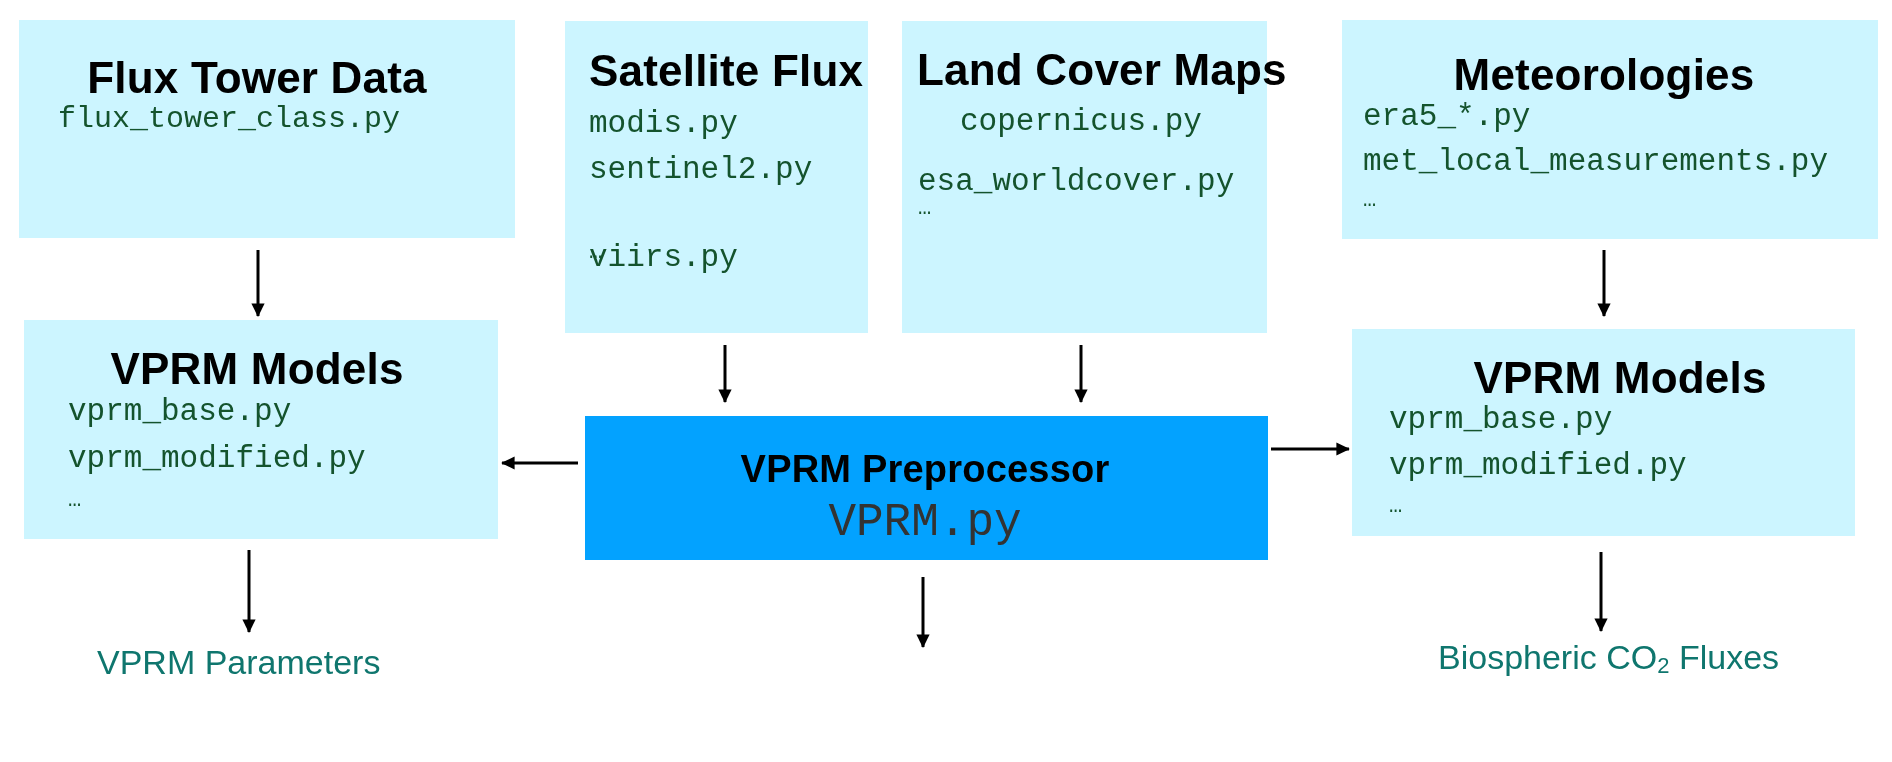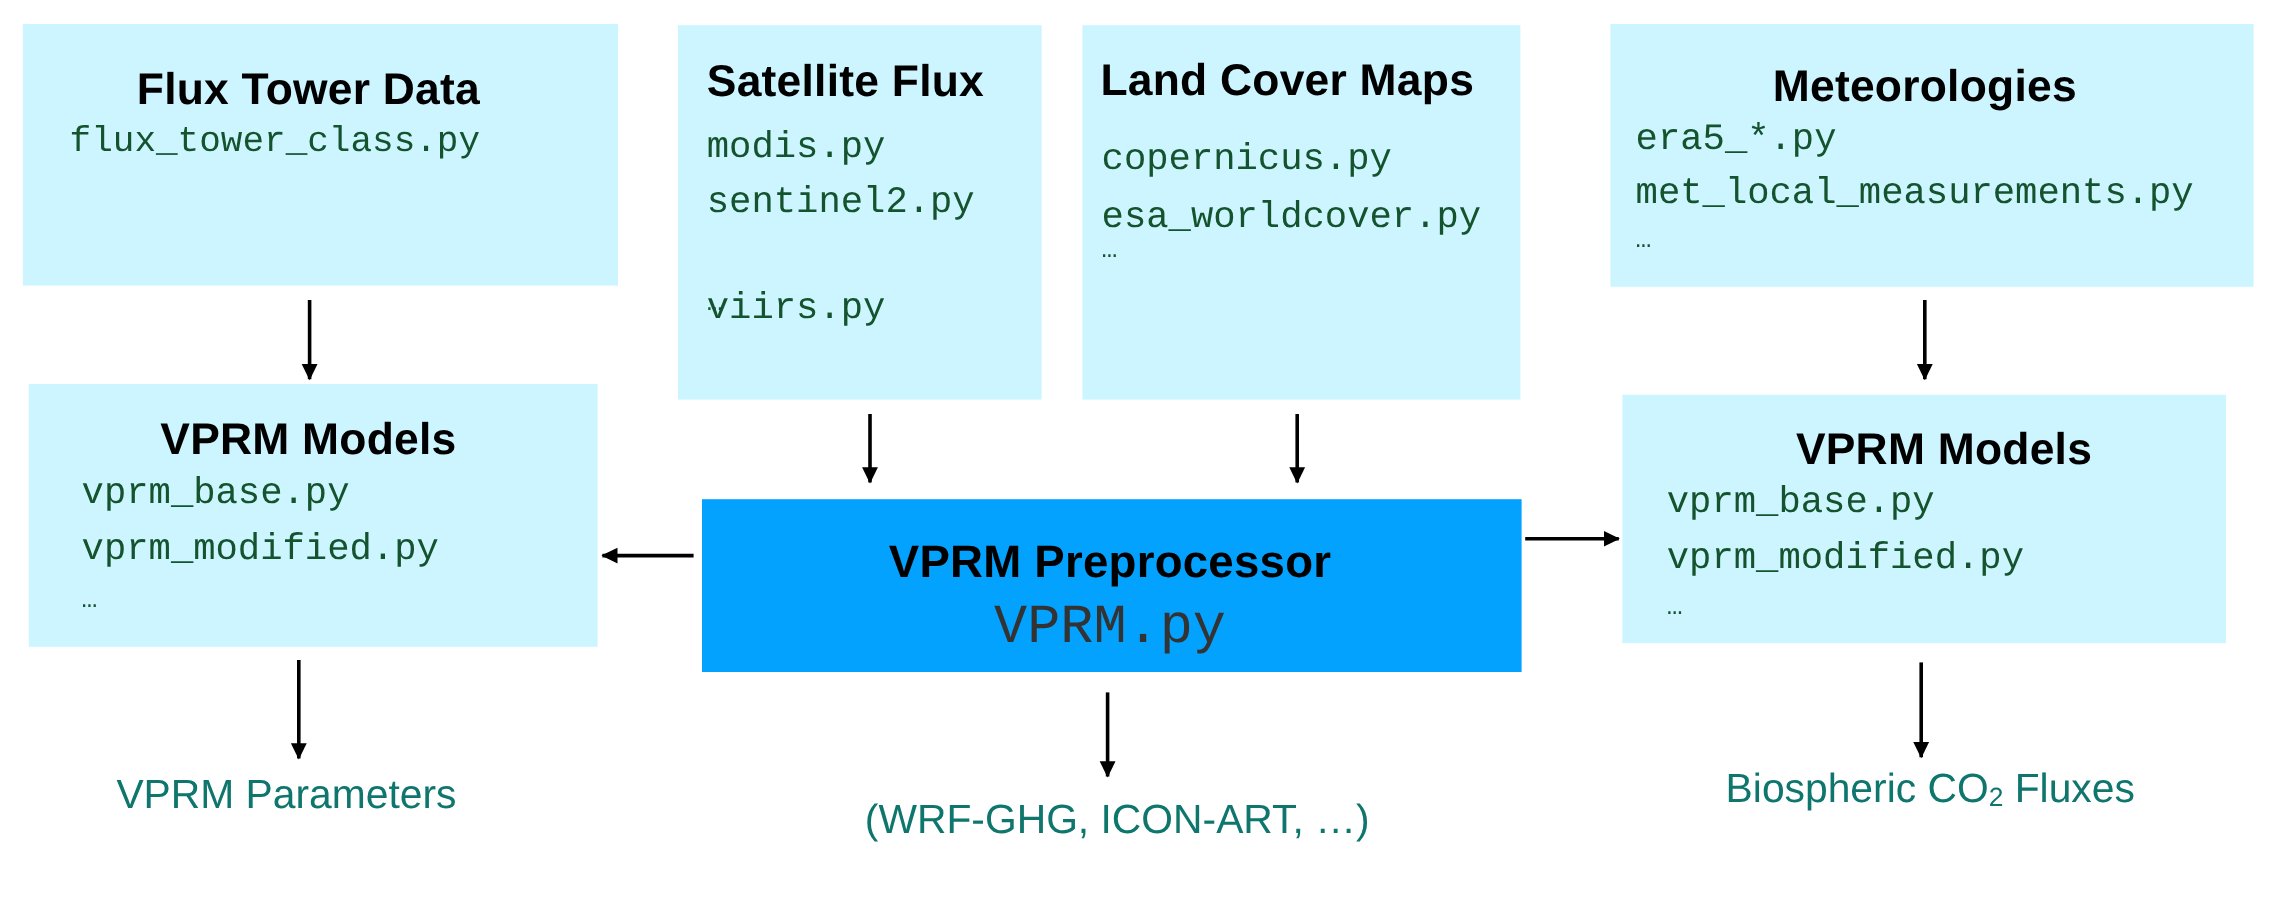--- a/index.html
+++ b/index.html
@@ -1,21 +1,21 @@
 <!DOCTYPE html>
 <html><head>
 <meta charset="utf-8">
 <style>
   html, body { margin: 0; padding: 0; background: #ffffff; }
   body { width: 1892px; height: 762px; position: relative; overflow: hidden; }
   .box { position: absolute; background: #ccf5ff; box-sizing: border-box; }
   .box.main { background: #03a2ff; }
   .title {
     position: absolute; font-family: "Liberation Sans", sans-serif; font-weight: bold;
-    font-size: 37px; line-height: 1; color: #000; white-space: nowrap; letter-spacing: 0.2px;
+    font-size: 44px; line-height: 1; color: #000; white-space: nowrap; letter-spacing: 0.2px;
   }
   .title.center { transform: translateX(-50%); }
   .mono {
     position: absolute; font-family: "Liberation Mono", monospace; font-size: 31px;
     line-height: 1; color: #14532d; white-space: nowrap;
   }
   .mono.center { transform: translateX(-50%); }
   .label {
     position: absolute; font-family: "Liberation Sans", sans-serif; font-size: 34px;
     line-height: 1; color: #0f766e; white-space: nowrap;
@@ -33,21 +33,21 @@
 
 <div class="box" style="left:565px; top:21px; width:303px; height:312px;"></div>
 <div class="title" style="left:589px; top:49px;">Satellite Flux</div>
 <div class="mono" style="left:589px; top:108px;">modis.py</div>
 <div class="mono" style="left:589px; top:154px;">sentinel2.py</div>
 <div class="mono" style="left:589px; top:198px;margin-top:44px;">viirs.py</div>
 <div class="mono" style="left:589px; top:242px; font-size:22px;">…</div>
 
 <div class="box" style="left:902px; top:21px; width:365px; height:312px;"></div>
 <div class="title" style="left:917px; top:48px;">Land Cover Maps</div>
-<div class="mono" style="left:918px; top:106px;margin-top:12px;">copernicus.py</div>
+<div class="mono" style="left:960px; top:106px;">copernicus.py</div>
 <div class="mono" style="left:918px; top:166px;">esa_worldcover.py</div>
 <div class="mono" style="left:918px; top:198px; font-size:22px;">…</div>
 
 <div class="box" style="left:1342px; top:20px; width:536px; height:219px;"></div>
 <div class="title center" style="left:1604px; top:53px;">Meteorologies</div>
 <div class="mono" style="left:1363px; top:101px;">era5_*.py</div>
 <div class="mono" style="left:1363px; top:146px;">met_local_measurements.py</div>
 <div class="mono" style="left:1363px; top:190px; font-size:22px;">…</div>
 
 <div class="box" style="left:24px; top:320px; width:474px; height:219px;"></div>
@@ -61,21 +61,20 @@
 <div class="mono center" style="left:925px; top:500px; font-size:46px; color:#333;">VPRM.py</div>
 
 <div class="box" style="left:1352px; top:329px; width:503px; height:207px;"></div>
 <div class="title center" style="left:1620px; top:356px;">VPRM Models</div>
 <div class="mono" style="left:1389px; top:404px;">vprm_base.py</div>
 <div class="mono" style="left:1389px; top:450px;">vprm_modified.py</div>
 <div class="mono" style="left:1389px; top:496px; font-size:22px;">…</div>
 
 <div class="label" style="left:97px; top:645px;">VPRM Parameters</div>
 <div class="label center" style="left:931px; top:658px;">
-  <div style="margin-top:8px;">(WRF-GHG, ICON-ART, …)</div>
 </div>
 <div class="label" style="left:1438px; top:640px;">
   <span>Biospheric CO</span><sub>2</sub><span> Fluxes</span>
 </div>
 
 <svg class="arrows" width="1892" height="762">
   <defs>
     <marker id="ah" markerWidth="5" markerHeight="5" refX="4.2" refY="2.5" orient="auto" markerUnits="strokeWidth">
       <path d="M0,0.3 L4.5,2.5 L0,4.7 Z" fill="#000"></path>
     </marker>

